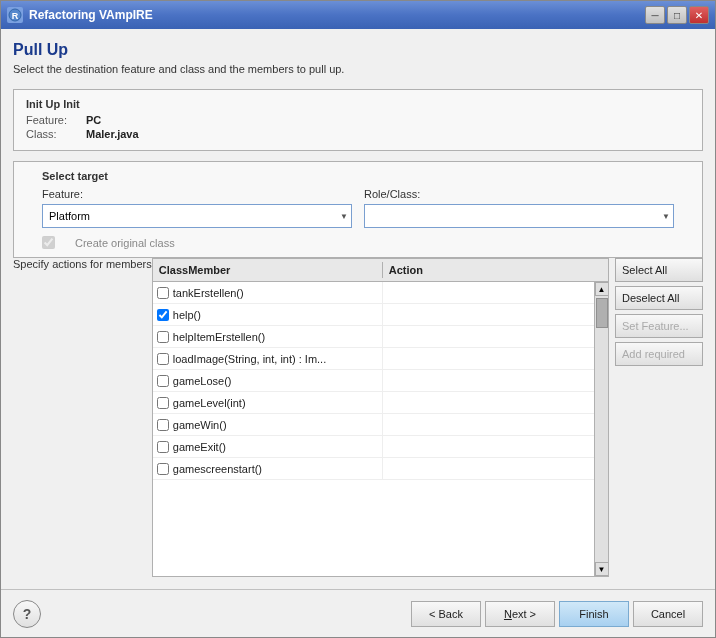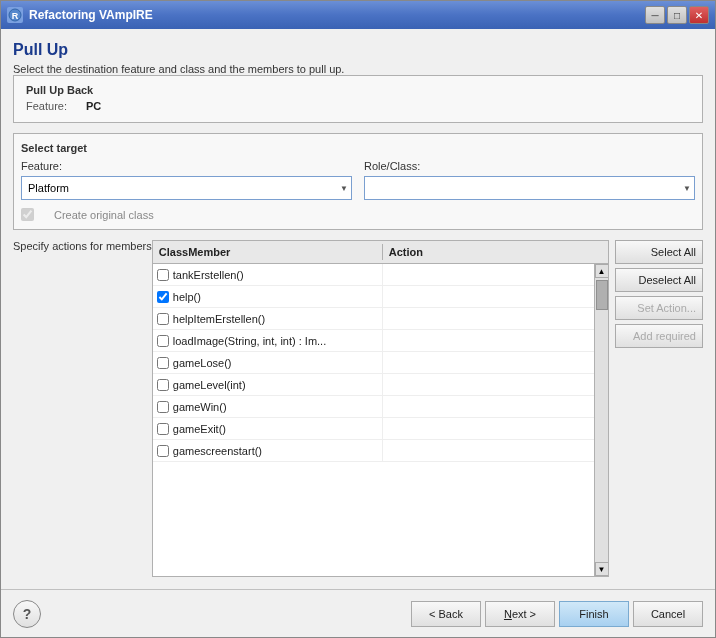--- a/index.html
+++ b/index.html
@@ -89,20 +89,21 @@
     .page-title {
       font-size: 16px;
       font-weight: bold;
       color: #1a3a8c;
       margin-bottom: 4px;
     }
 
     .page-subtitle {
       font-size: 11px;
       color: #333;
+      margin-bottom: 14px;
     }
 
     .section-box {
       border: 1px solid #b0b0b0;
       background: #f8f8f8;
       padding: 8px 12px;
       margin-bottom: 10px;
     }
 
     .section-title {
@@ -126,22 +127,21 @@
 
     .info-value {
       font-size: 11px;
       color: #222;
       font-weight: bold;
     }
 
     .select-target-section {
       border: 1px solid #b0b0b0;
       background: #f8f8f8;
-      padding: 8px 7px;
-      margin-bottom: 10px;
+      padding: 8px 28px;
     }
 
     .target-row {
       display: flex;
       gap: 12px;
       align-items: flex-start;
       margin-top: 6px;
     }
 
     .target-col {
@@ -334,21 +334,21 @@
       width: 88px;
     }
 
     .side-btn {
       height: 24px;
       background: linear-gradient(to bottom, #f8f8f8, #e0e0e0);
       border: 1px solid #aaa;
       font-size: 11px;
       cursor: pointer;
       padding: 0 6px;
-      text-align: right;
+      text-align: left;
       color: #222;
     }
 
     .side-btn:disabled, .side-btn.disabled {
       color: #aaa;
       cursor: default;
     }
 
     .footer {
       height: 48px;
@@ -423,24 +423,28 @@
       <div class="title-btn close">✕</div>
     </div>
   </div>
 
   <div class="content">
 
     <div class="page-title">Pull Up</div>
     <div class="page-subtitle">Select the destination feature and class and the members to pull up.</div>
 
     <div class="section-box">
-      <div class="section-title">Pull Up Back</div>
+      <div class="section-title">Init Up Init</div>
       <div class="info-row">
         <span class="info-label">Feature:</span>
         <span class="info-value">PC</span>
+      </div>
+      <div class="info-row">
+        <span class="info-label">Class:</span>
+        <span class="info-value">Maler.java</span>
       </div>
     </div>
 
     <div class="select-target-section">
       <div class="section-title">Select target</div>
       <div class="target-row">
         <div class="target-col wide">
           <label>Feature:</label>
           <div class="dropdown-wrapper">
             <select>
@@ -548,21 +552,21 @@
                 <div class="scrollbar-thumb"></div>
               </div>
               <div class="scrollbar-btn">▼</div>
             </div>
           </div>
         </div>
 
         <div class="side-buttons">
           <button class="side-btn">Select All</button>
           <button class="side-btn">Deselect All</button>
-          <button class="side-btn disabled" disabled="">Set Action...</button>
+          <button class="side-btn disabled" disabled="">Set Feature...</button>
           <button class="side-btn disabled" disabled="">Add required</button>
         </div>
       </div>
     </div>
   </div>
 
   <div class="footer">
     <div class="footer-help">?</div>
     <div class="footer-spacer"></div>
     <div class="footer-buttons">

